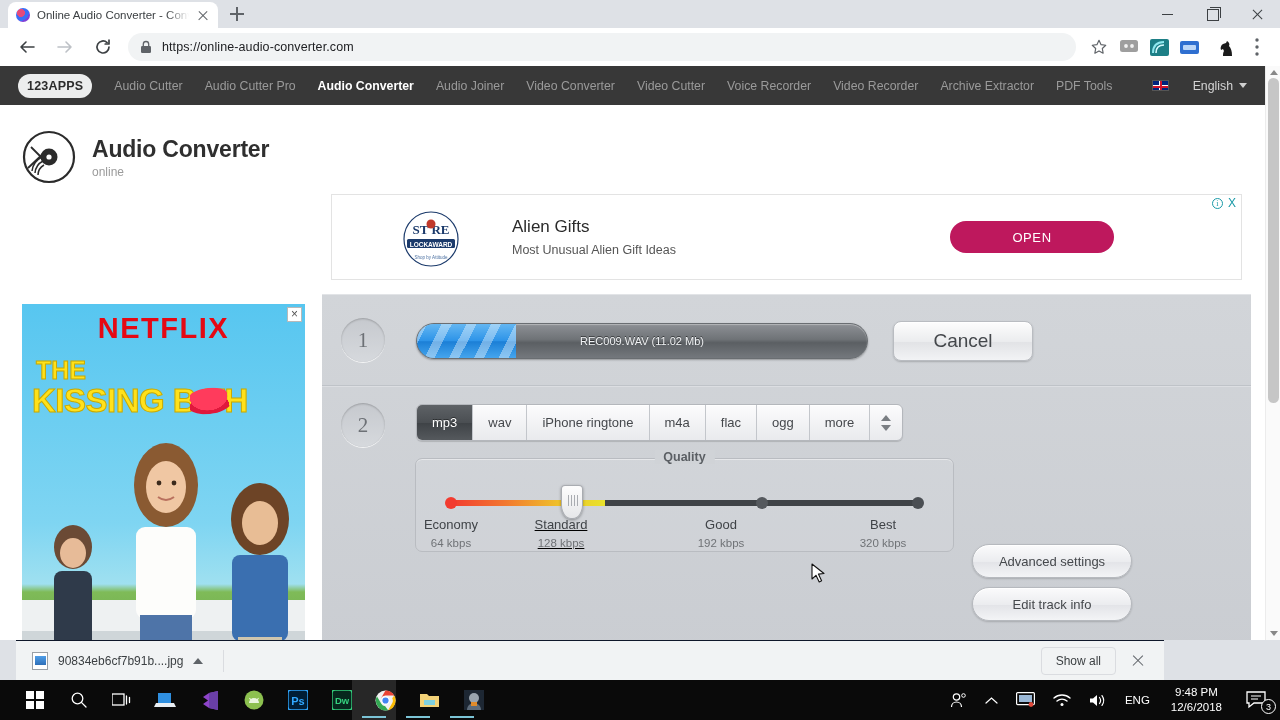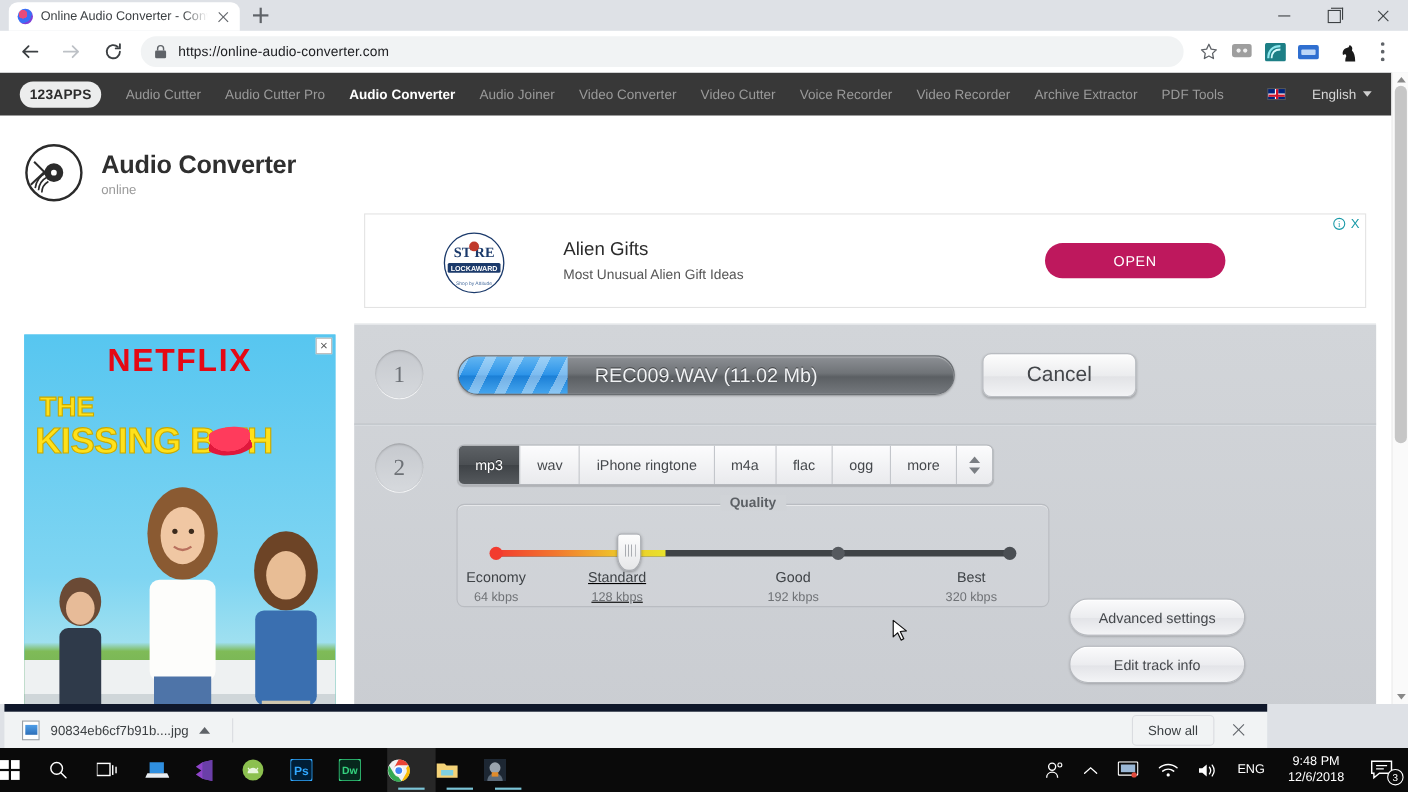--- a/index.html
+++ b/index.html
@@ -216,21 +216,21 @@
     box-shadow: inset 0 1px 1px rgba(255,255,255,.35), 0 1px 2px rgba(0,0,0,.3);
   }
   #upload-progress-fill {
     position: absolute; left: 0; top: 0; height: 100%; width: 22%;
     background:
       repeating-linear-gradient(117deg, rgba(255,255,255,.38) 0 9px, rgba(255,255,255,0) 9px 22px),
       linear-gradient(#63b6f2, #2c93e8 50%, #1b7fd6 52%, #45a5ee);
   }
   #upload-progress-label {
     position: absolute; inset: 0; display: flex; align-items: center; justify-content: center;
-    color: #f0f2f4; font-size: 18px; text-shadow: 0 -1px 0 rgba(0,0,0,.55);
+    color: #f0f2f4; font-size: 11px; text-shadow: 0 -1px 0 rgba(0,0,0,.55);
   }
   #cancel-button {
     position: absolute; left: 571px; top: 26px; width: 140px; height: 40px;
     border-radius: 8px;
     background: linear-gradient(#fdfdfd, #ebecee 52%, #e2e3e6 54%, #f2f3f5);
     border: 1px solid #b9bcc1;
     box-shadow: 0 1px 2px rgba(0,0,0,.2), inset 0 1px 0 #fff;
     display: flex; align-items: center; justify-content: center;
     font-size: 19px; color: #44474b;
   }
@@ -328,22 +328,22 @@
   #page-scrollbar-thumb {
     position: absolute; left: 2px; top: 12px; width: 11px; height: 325px;
     background: #c6c6c6; border-radius: 6px;
   }
   .sb-arrow { position:absolute; left:4px; width:0;height:0;border-left:4px solid transparent;border-right:4px solid transparent; }
   #sb-arrow-up { top:4px; border-bottom:5px solid #888; }
   #sb-arrow-down { bottom:4px; border-top:5px solid #888; }
 
   
   #download-shelf {
-    position: absolute; left: 4px; top: 640px; width: 1148px; height: 40px;
-    background: #f1f3f4; border-top: 7px solid #0f172a;
+    position: absolute; left: 16px; top: 640px; width: 1148px; height: 40px;
+    background: #f1f3f4; border-top: 1px solid #0f172a;
     display: flex; align-items: center;
   }
   #download-item { display: flex; align-items: center; gap: 10px; margin-left: 16px; }
   #download-file-icon {
     width: 16px; height: 18px; background: #fff; border: 1px solid #9aa0a6; position: relative;
   }
   #download-file-icon::after {
     content:""; position:absolute; left:2px; top:3px; width:11px; height:9px;
     background: linear-gradient(#4f9ee8, #2e6fb8);
   }
@@ -360,21 +360,21 @@
     content:""; position:absolute; left:1px; top:7.5px; width:14px; height:1.3px; background:#5f6368;
   }
   #shelf-close::before { transform: rotate(45deg); }
   #shelf-close::after  { transform: rotate(-45deg); }
 
   
   #taskbar {
     position: absolute; left: 0; top: 680px; width: 1280px; height: 40px;
     background: #0a0a0a; display: flex; align-items: center;
   }
-  .tb-item { width: 44px; height: 40px; display:flex; align-items:center; justify-content:flex-start; position: relative; }
+  .tb-item { width: 44px; height: 40px; display:flex; align-items:center; justify-content:flex-end; position: relative; }
   .tb-item.running::after {
     content:""; position:absolute; bottom:2px; left:10px; width:24px; height:2.5px; background:#7bc4d6;
   }
   .tb-item.active { background: rgba(255,255,255,.12); }
   #tray { position: absolute; right: 0; top: 0; height: 40px; display: flex; align-items: center; gap: 0; }
   .tray-item { padding: 0 9px; height: 40px; display:flex; align-items:center; justify-content:center; }
   #tray-lang { font-size: 11.5px; color: #fff; }
   #tray-clock { display:flex; flex-direction:column; align-items:center; justify-content:center; padding: 0 12px; }
   #tray-clock .tline { font-size: 11.5px; color: #fff; line-height: 15px; }
   #tray-notify { position: relative; padding: 0 12px; }

